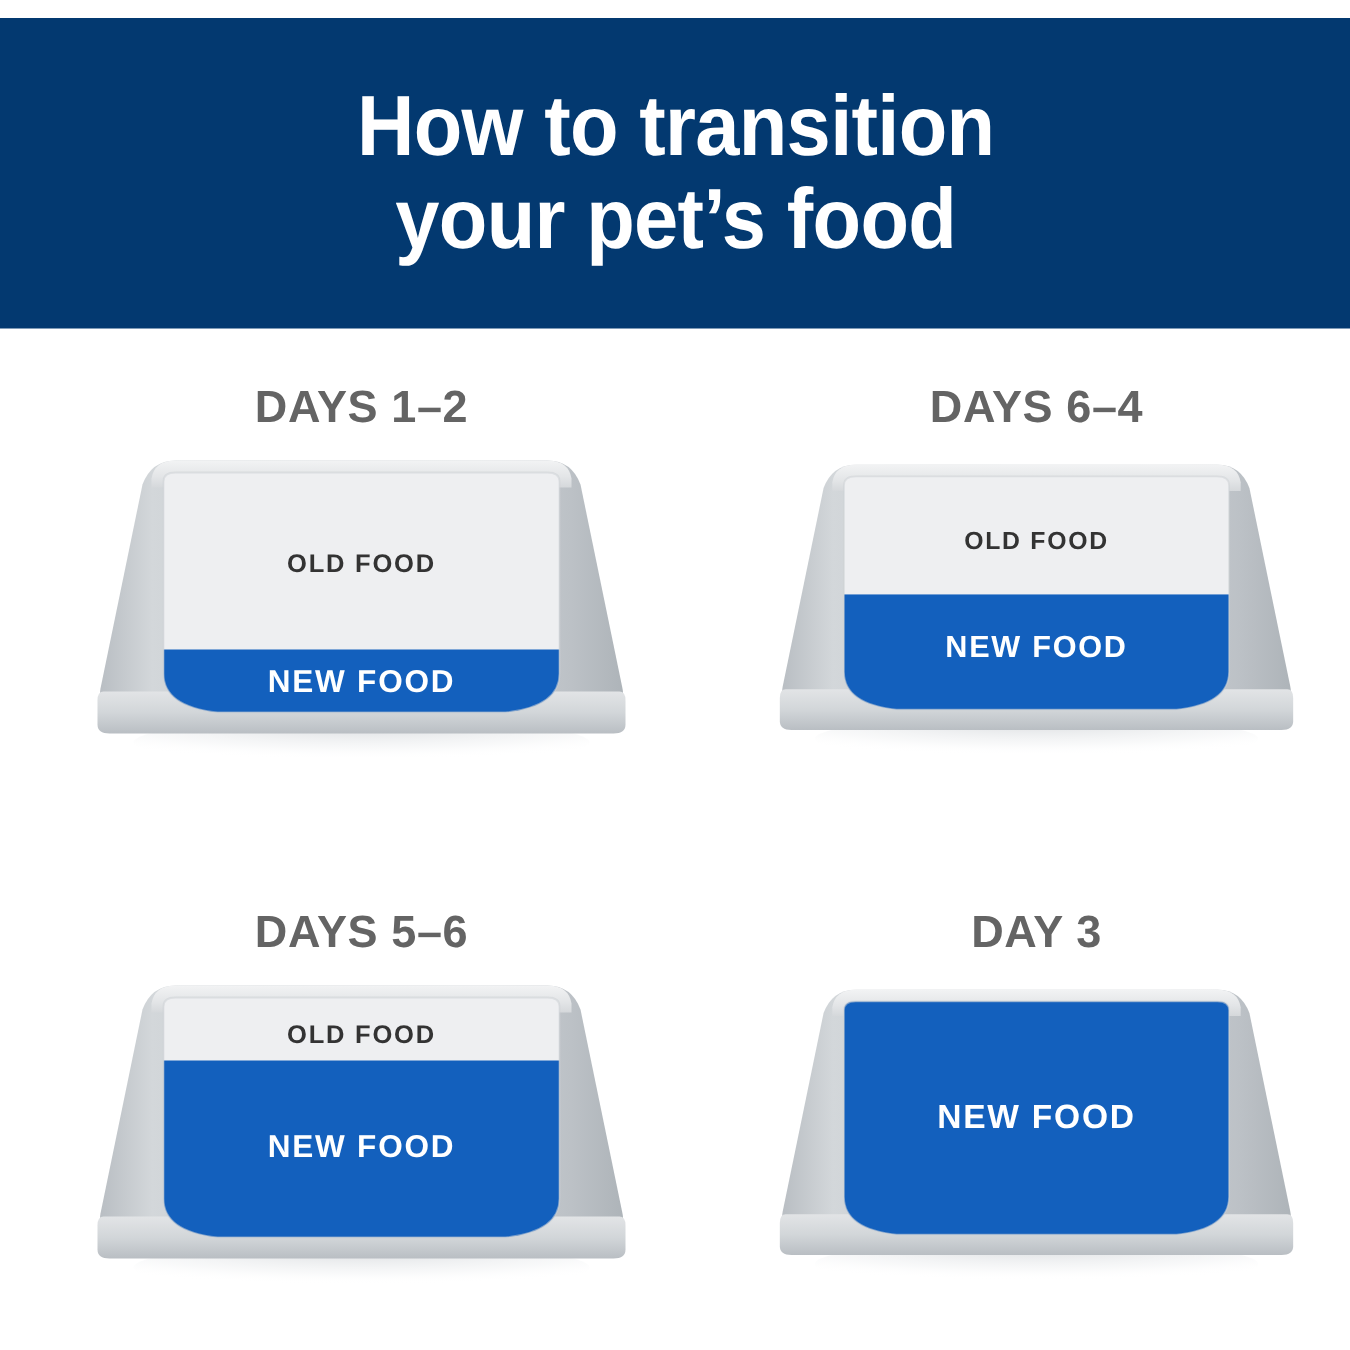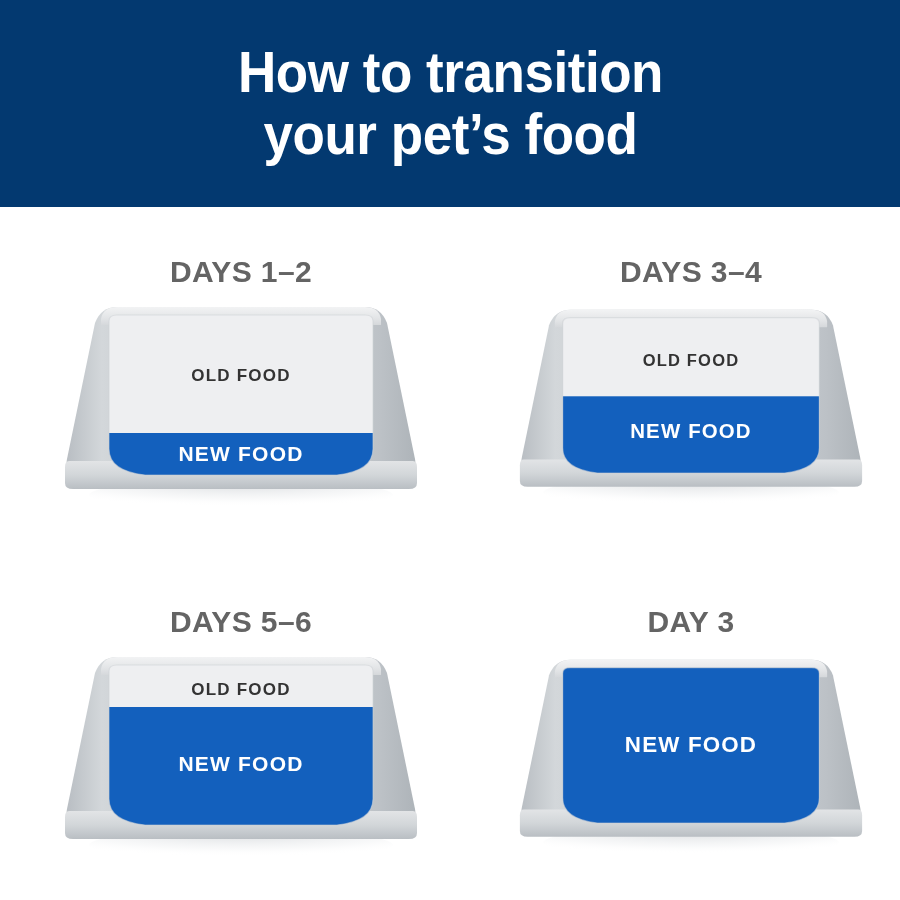--- a/index.html
+++ b/index.html
@@ -19,21 +19,21 @@
     position: relative;
     width: 900px;
     height: 900px;
     background: #ffffff;
   }
 
   
   .header-band {
     position: absolute;
     left: 0;
-    top: 0;
+    top: 12px;
     width: 900px;
     height: 207px;
     background: #033970;
     display: flex;
     align-items: center;
     justify-content: center;
   }
   .header-title {
     color: #ffffff;
     font-family: "Liberation Sans Narrow", "Liberation Sans", "DejaVu Sans", sans-serif;
@@ -164,21 +164,21 @@
           <path d="M48,22 Q48,16 56,16 L304,16 Q312,16 312,22 L312,150
                    Q312,172 276,176 L84,176 Q48,172 48,150 Z" fill="none" stroke="#cdd1d5" stroke-width="1.2" opacity="0.55"></path>
 
           <text class="bowl-text old-label" x="180" y="82" font-size="17" text-anchor="middle" font-family="'Liberation Sans','DejaVu Sans',sans-serif">OLD FOOD</text>
           <text class="bowl-text new-label" x="180" y="162" font-size="21" text-anchor="middle" font-family="'Liberation Sans','DejaVu Sans',sans-serif">NEW FOOD</text>
         </svg>
       </div>
     </div>
 
     <div class="stage stage-row1">
-      <div class="stage-label">DAYS 3–4</div>
+      <div class="stage-label">DAYS 6–4</div>
       <div class="bowl-wrap">
         <svg class="bowl-svg" width="350" height="215" viewBox="0 0 360 215">
           <defs>
             <linearGradient id="bodyGrad2" x1="0" y1="0" x2="1" y2="0">
               <stop offset="0" stop-color="#b9bec3"></stop>
               <stop offset="0.10" stop-color="#d3d7da"></stop>
               <stop offset="0.30" stop-color="#c7ccd0"></stop>
               <stop offset="0.72" stop-color="#cdd1d5"></stop>
               <stop offset="0.90" stop-color="#bcc1c6"></stop>
               <stop offset="1" stop-color="#aeb4b9"></stop>

